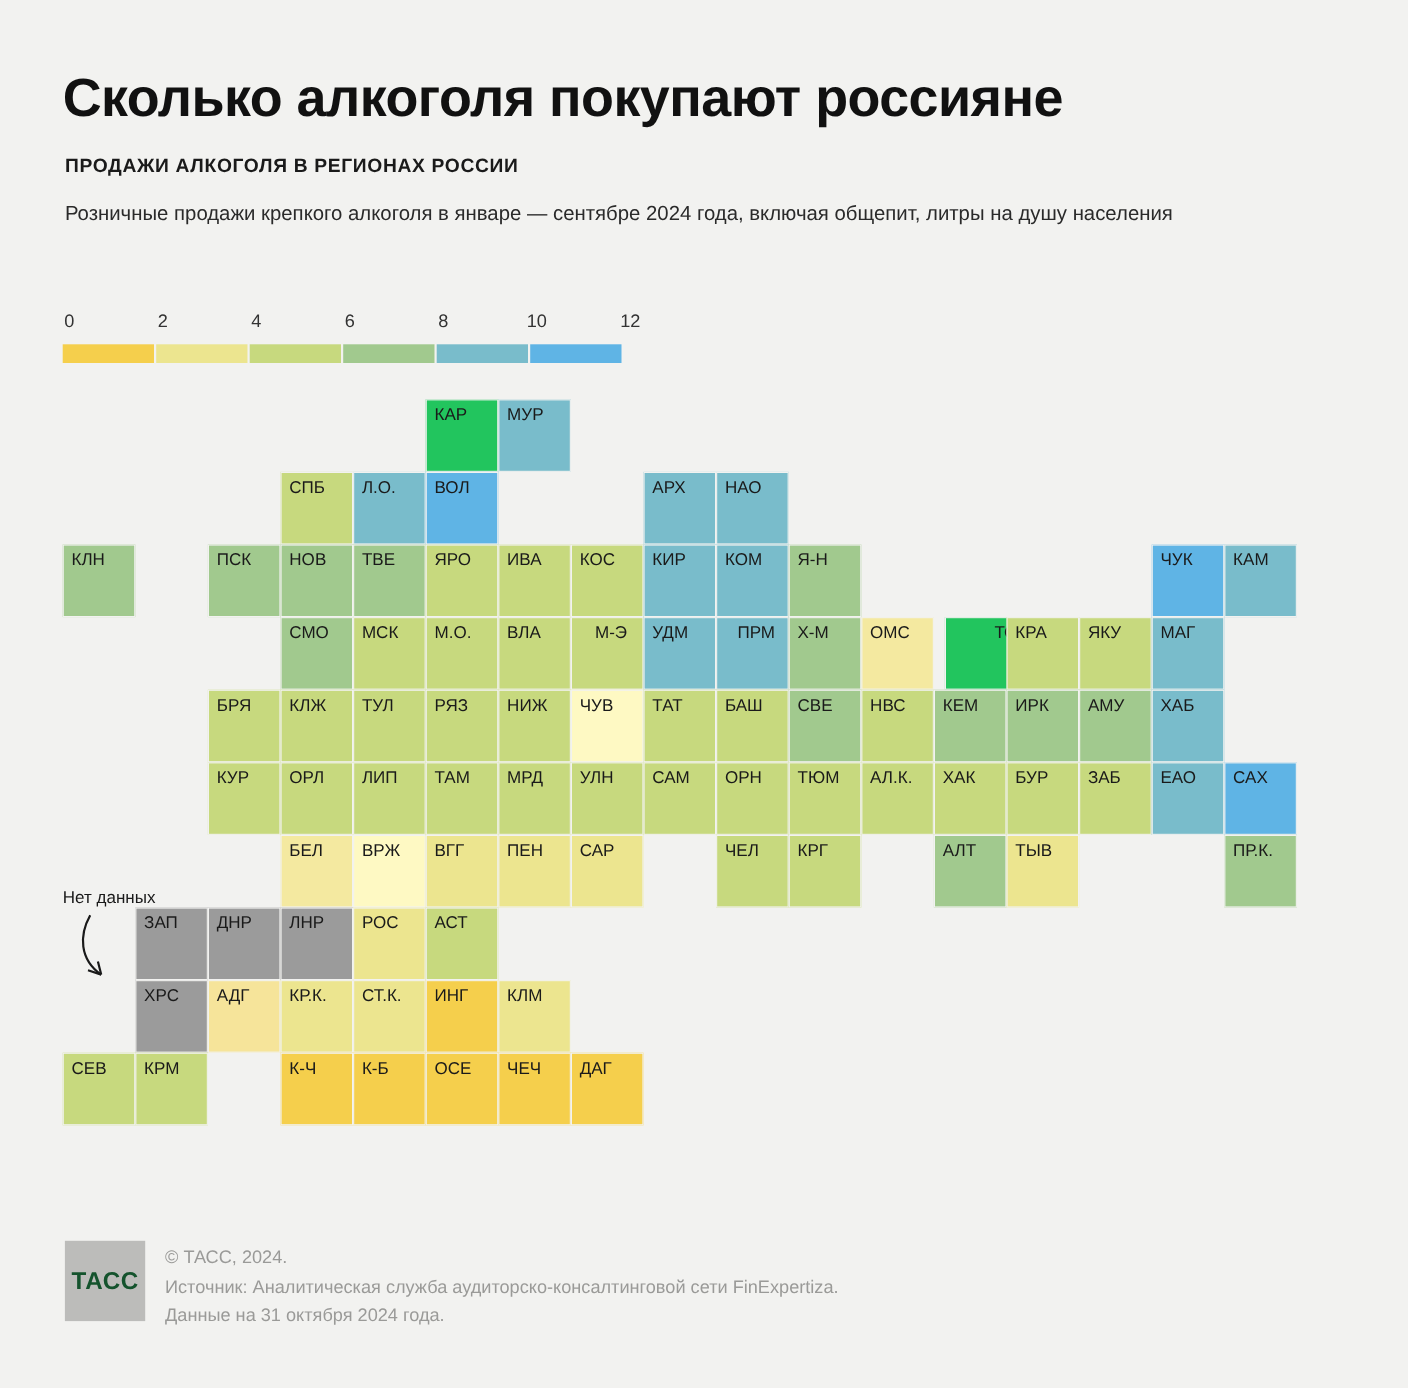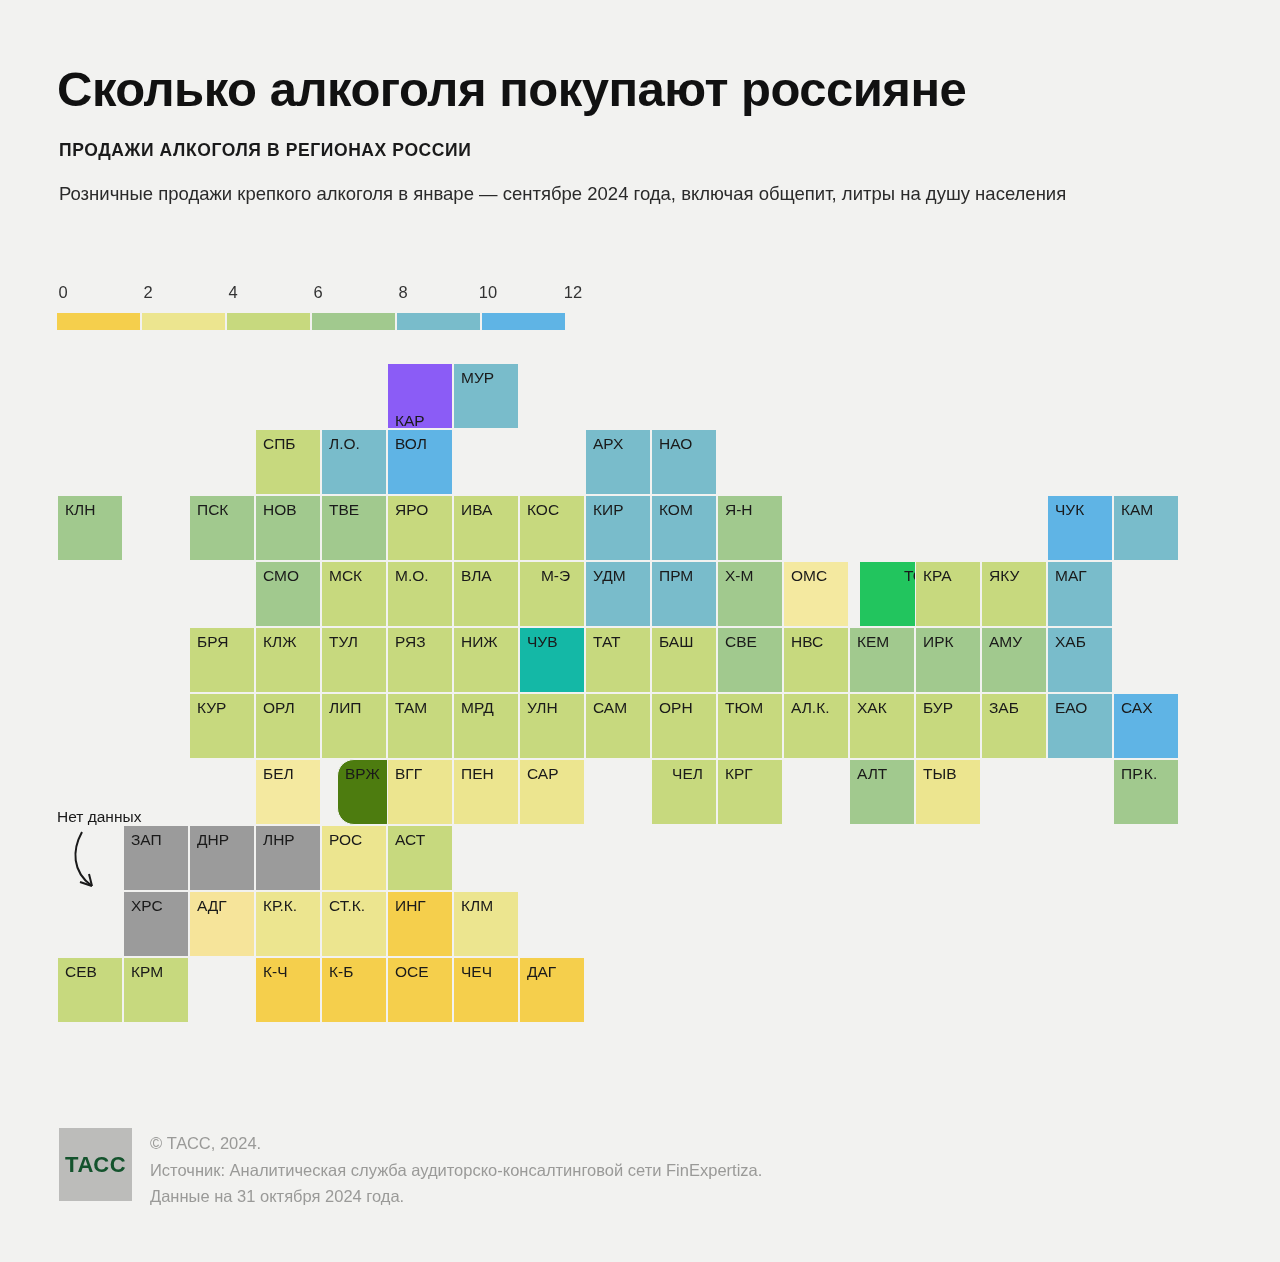--- a/index.html
+++ b/index.html
@@ -181,21 +181,21 @@
         <div class="legend-swatch" style="background: rgb(245, 207, 76);"></div>
         <div class="legend-swatch" style="background: rgb(236, 229, 143);"></div>
         <div class="legend-swatch" style="background: rgb(199, 217, 126);"></div>
         <div class="legend-swatch" style="background: rgb(161, 201, 142);"></div>
         <div class="legend-swatch" style="background: rgb(121, 188, 203);"></div>
         <div class="legend-swatch" style="background: rgb(95, 180, 229);"></div>
       </div>
   </div>
 
   <div class="gridmap">
-      <div class="tile" style="left: 330px; top: 0px; background: #8b5cf6; align-items: flex-end;">
+      <div class="tile" style="left: 330px; top: 0px; background: #22c55e;">
         <span>КАР</span>
       </div>
       <div class="tile" style="left: 396px; top: 0px; background: rgb(121, 188, 203);">
         <span>МУР</span>
       </div>
       <div class="tile" style="left: 198px; top: 66px; background: rgb(199, 217, 126);">
         <span>СПБ</span>
       </div>
       <div class="tile" style="left: 264px; top: 66px; background: rgb(121, 188, 203);">
         <span>Л.О.</span>
@@ -256,21 +256,21 @@
       </div>
       <div class="tile" style="left: 396px; top: 198px; background: rgb(199, 217, 126);">
         <span>ВЛА</span>
       </div>
       <div class="tile" style="left: 462px; top: 198px; background: rgb(199, 217, 126); justify-content: center;">
         <span>М-Э</span>
       </div>
       <div class="tile" style="left: 528px; top: 198px; background: rgb(121, 188, 203); text-align: center;">
         <span>УДМ</span>
       </div>
-      <div class="tile" style="left: 594px; top: 198px; background: rgb(121, 188, 203);">
+      <div class="tile" style="left: 594px; top: 198px; background: rgb(121, 188, 203); justify-content: center;">
         <span>ПРМ</span>
       </div>
       <div class="tile" style="left: 660px; top: 198px; background: rgb(161, 201, 142);">
         <span>Х-М</span>
       </div>
       <div class="tile" style="left: 726px; top: 198px; background: rgb(244, 233, 160);">
         <span>ОМС</span>
       </div>
       <div class="tile" style="left: 802px; top: 198px; background: #22c55e; padding-left: 37px;">
         <span>ТОМ</span>
@@ -292,21 +292,21 @@
       </div>
       <div class="tile" style="left: 264px; top: 264px; background: rgb(199, 217, 126);">
         <span>ТУЛ</span>
       </div>
       <div class="tile" style="left: 330px; top: 264px; background: rgb(199, 217, 126);">
         <span>РЯЗ</span>
       </div>
       <div class="tile" style="left: 396px; top: 264px; background: rgb(199, 217, 126);">
         <span>НИЖ</span>
       </div>
-      <div class="tile" style="left: 462px; top: 264px; background: #14b8a6;">
+      <div class="tile" style="left: 462px; top: 264px; background: #fef9c3;">
         <span>ЧУВ</span>
       </div>
       <div class="tile" style="left: 528px; top: 264px; background: rgb(199, 217, 126);">
         <span>ТАТ</span>
       </div>
       <div class="tile" style="left: 594px; top: 264px; background: rgb(199, 217, 126);">
         <span>БАШ</span>
       </div>
       <div class="tile" style="left: 660px; top: 264px; background: rgb(161, 201, 142);">
         <span>СВЕ</span>
@@ -367,33 +367,33 @@
       </div>
       <div class="tile" style="left: 990px; top: 330px; background: rgb(121, 188, 203);">
         <span>ЕАО</span>
       </div>
       <div class="tile" style="left: 1056px; top: 330px; background: rgb(95, 180, 229);">
         <span>САХ</span>
       </div>
       <div class="tile" style="left: 198px; top: 396px; background: rgb(244, 233, 160);">
         <span>БЕЛ</span>
       </div>
-      <div class="tile" style="left: 280px; top: 396px; background: #4d7c0f; border-radius: 17px;">
+      <div class="tile" style="left: 264px; top: 396px; background: #fef9c3;">
         <span>ВРЖ</span>
       </div>
       <div class="tile" style="left: 330px; top: 396px; background: rgb(236, 229, 143);">
         <span>ВГГ</span>
       </div>
       <div class="tile" style="left: 396px; top: 396px; background: rgb(236, 229, 143);">
         <span>ПЕН</span>
       </div>
       <div class="tile" style="left: 462px; top: 396px; background: rgb(236, 229, 143);">
         <span>САР</span>
       </div>
-      <div class="tile" style="left: 594px; top: 396px; background: rgb(199, 217, 126); justify-content: center;">
+      <div class="tile" style="left: 594px; top: 396px; background: rgb(199, 217, 126);">
         <span>ЧЕЛ</span>
       </div>
       <div class="tile" style="left: 660px; top: 396px; background: rgb(199, 217, 126);">
         <span>КРГ</span>
       </div>
       <div class="tile" style="left: 792px; top: 396px; background: rgb(161, 201, 142);">
         <span>АЛТ</span>
       </div>
       <div class="tile" style="left: 858px; top: 396px; background: rgb(236, 229, 143);">
         <span>ТЫВ</span>

